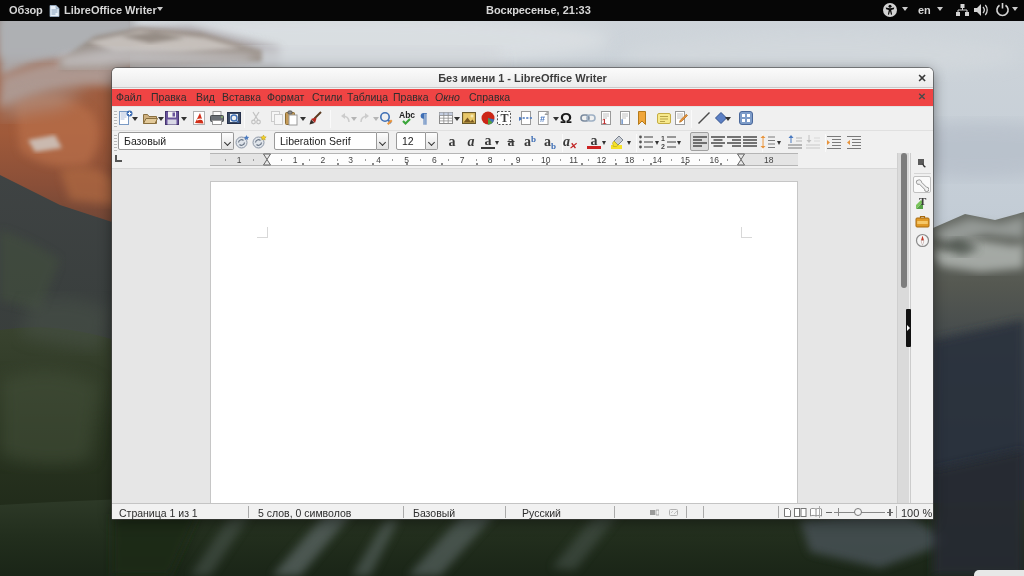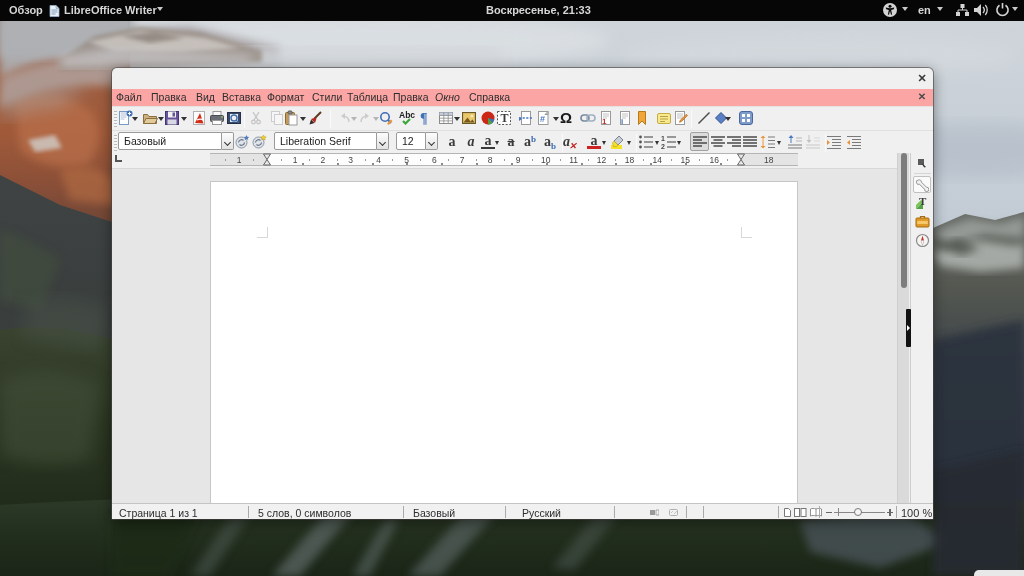--- a/index.html
+++ b/index.html
@@ -15,21 +15,21 @@
 .tb-dd{width:0;height:0;border-left:3.5px solid transparent;border-right:3.5px solid transparent;border-top:4px solid #c9c9c9;margin-top:3px;}
 
 
 #win{position:absolute;left:112px;top:68px;width:821px;height:451px;
   background:#f0f0f0;border-radius:5px 5px 1px 1px;
   box-shadow:0 3px 14px rgba(0,0,0,.45),0 0 0 1px rgba(90,90,90,.65);}
 #titlebar{position:absolute;left:0;top:0;width:100%;height:20px;
   background:linear-gradient(180deg,#fbfbfb,#ebebeb);
   border-bottom:1px solid #c9c9c9;border-radius:5px 5px 0 0;
   text-align:center;font-size:11px;font-weight:bold;color:#3c3c3c;line-height:21px;}
-#menubar{position:absolute;left:0;top:21px;width:100%;height:17px;background:#fca5a5;
+#menubar{position:absolute;left:0;top:21px;width:100%;height:17px;background:#ef4444;
   font-size:10.5px;color:#2e2e2e;line-height:17px;}
 #menubar span{margin:0;}
 #toolbar1{position:absolute;left:0;top:38px;width:100%;height:24px;background:#f0f0f0;
   border-top:1px solid #e3e3e3;}
 .ic{position:absolute;top:3px;width:16px;height:16px;}
 .dd{position:absolute;width:0;height:0;border-left:3px solid transparent;border-right:3px solid transparent;border-top:4px solid #333;}
 #toolbar1 .dd{top:10px;}
 #toolbar2 .dd{top:10px;}
 .grip{position:absolute;left:2px;top:4px;width:3px;height:16px;
   background:repeating-linear-gradient(180deg,#b9b9b9 0 1px,#f6f6f6 1px 3px);}
@@ -149,20 +149,21 @@
 <path d="M230 516 L252 512 L210 576 L190 576z" fill="#48544e" filter="url(#b4)" opacity=".6"></path>
 <path d="M385 520 L400 518 L370 576 L352 576z" fill="#5a6663" filter="url(#b4)" opacity=".6"></path>
 <path d="M800 520 L900 508 L950 542 L880 568 L810 552z" fill="#4a5258" filter="url(#b4)" opacity=".8"></path>
 <path d="M112 514 L200 510 L170 576 L112 576z" fill="#1d2918" filter="url(#b4)" opacity=".85"></path>
 <path d="M933 470 L1024 450 L1024 576 L933 576z" fill="#252b32" filter="url(#b4)" opacity=".92"></path>
 <rect x="974" y="570" width="64" height="16" rx="5" fill="#e7e8e7"></rect>
 </svg>
 </div>
 
 <div id="win">
+  <div id="titlebar">Без имени 1 - LibreOffice Writer</div>
   <div class="abs" style="left:803px;top:4px;width:14px;height:13px;color:#3a3a3a;font-size:11px;font-weight:bold;line-height:13px;text-align:center;z-index:6;">✕</div>
   <div class="abs" style="left:804px;top:23px;width:12px;height:12px;color:#4a4a4a;font-size:10px;font-weight:bold;line-height:12px;text-align:center;z-index:6;">✕</div>
   <div id="menubar">
     <span class="abs" style="left:4px;">Файл</span>
     <span class="abs" style="left:39px;">Правка</span>
     <span class="abs" style="left:84px;">Вид</span>
     <span class="abs" style="left:110px;">Вставка</span>
     <span class="abs" style="left:155px;">Формат</span>
     <span class="abs" style="left:200px;">Стили</span>
     <span class="abs" style="left:235px;">Таблица</span>

